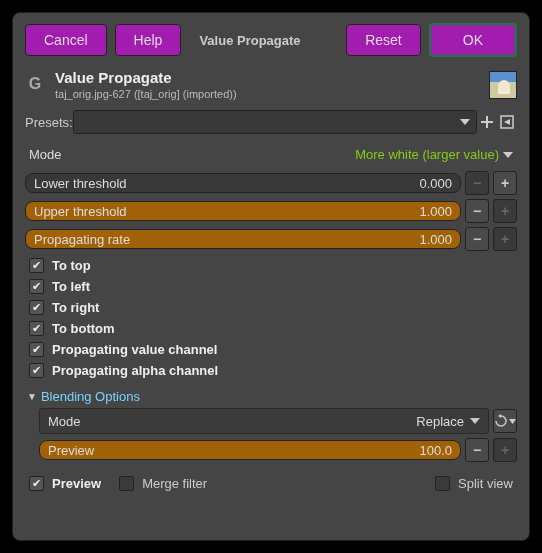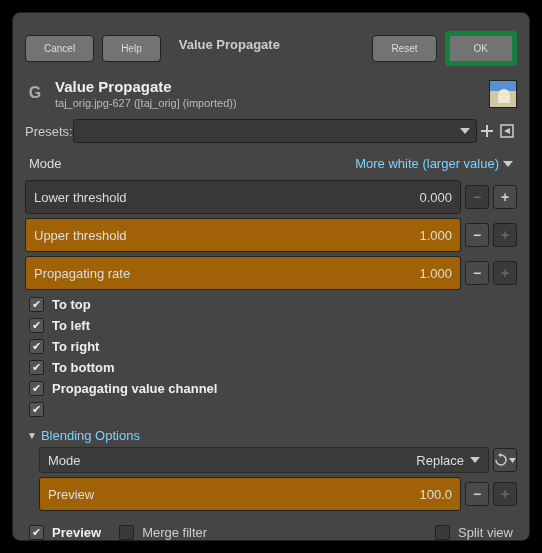--- a/index.html
+++ b/index.html
@@ -24,32 +24,31 @@
   flex-direction: column;
   padding: 10px 12px;
 }
 .button-row {
   display: flex;
   gap: 8px;
   align-items: center;
   margin-bottom: 12px;
 }
 .btn {
-  background: #737373;
+  background: #a21caf;
   border: 1px solid #222;
   border-radius: 4px;
   color: #ddd;
   padding: 7px 18px;
-  font-size: 10px;
-  cursor: pointer;
-  margin-top: 8px;
+  font-size: 14px;
+  cursor: pointer;
 }
 .btn-primary {
-  border: 5px solid #15803d;
-  padding: 7px 24px;
+  border: 2px solid #15803d;
+  padding: 7px 32px;
 }
 .btn-text {
   color: #ccc;
   padding: 7px 10px;
   background: transparent;
   border: none;
   font-weight: bold;
 }
 .spacer { flex: 1; }
 .header-row {
@@ -112,33 +111,33 @@
   color: #ccc;
   cursor: pointer;
 }
 .mode-row {
   display: flex;
   align-items: center;
   padding: 5px 4px;
   margin-bottom: 4px;
 }
 .mode-row .label { flex: 1; color: #ddd; }
-.mode-row .value { color: #7dd3fc; margin-right: 4px; }
+.mode-row .value { color: #84cc16; margin-right: 4px; }
 .slider-row {
   display: flex;
   align-items: center;
   gap: 4px;
   margin-bottom: 4px;
 }
 .slider-box {
   flex: 1;
   background: #383838;
   border: 1px solid #222;
-  border-radius: 3px;
-  height: 34px;
+  border-radius: 8px;
+  height: 20px;
   display: flex;
   align-items: center;
   padding: 0 8px;
   position: relative;
 }
 .slider-box.filled {
   background: #a16207;
 }
 .slider-box.empty {
   background: #383838;
@@ -323,20 +322,21 @@
   <div class="check-row">
     <div class="checkbox">✔</div>
     <span class="check-label">To bottom</span>
   </div>
   <div class="check-row">
     <div class="checkbox">✔</div>
     <span class="check-label">Propagating value channel</span>
   </div>
   <div class="check-row">
     <div class="checkbox">✔</div>
+    <span class="check-label">Propagating alpha channel</span>
   </div>
 
   <div class="expander-row">
     <span class="tri">▼</span>
     <span class="expander-label">Blending Options</span>
   </div>
 
   <div class="indented">
     <div class="blend-mode-row">
       <div class="blend-select">

